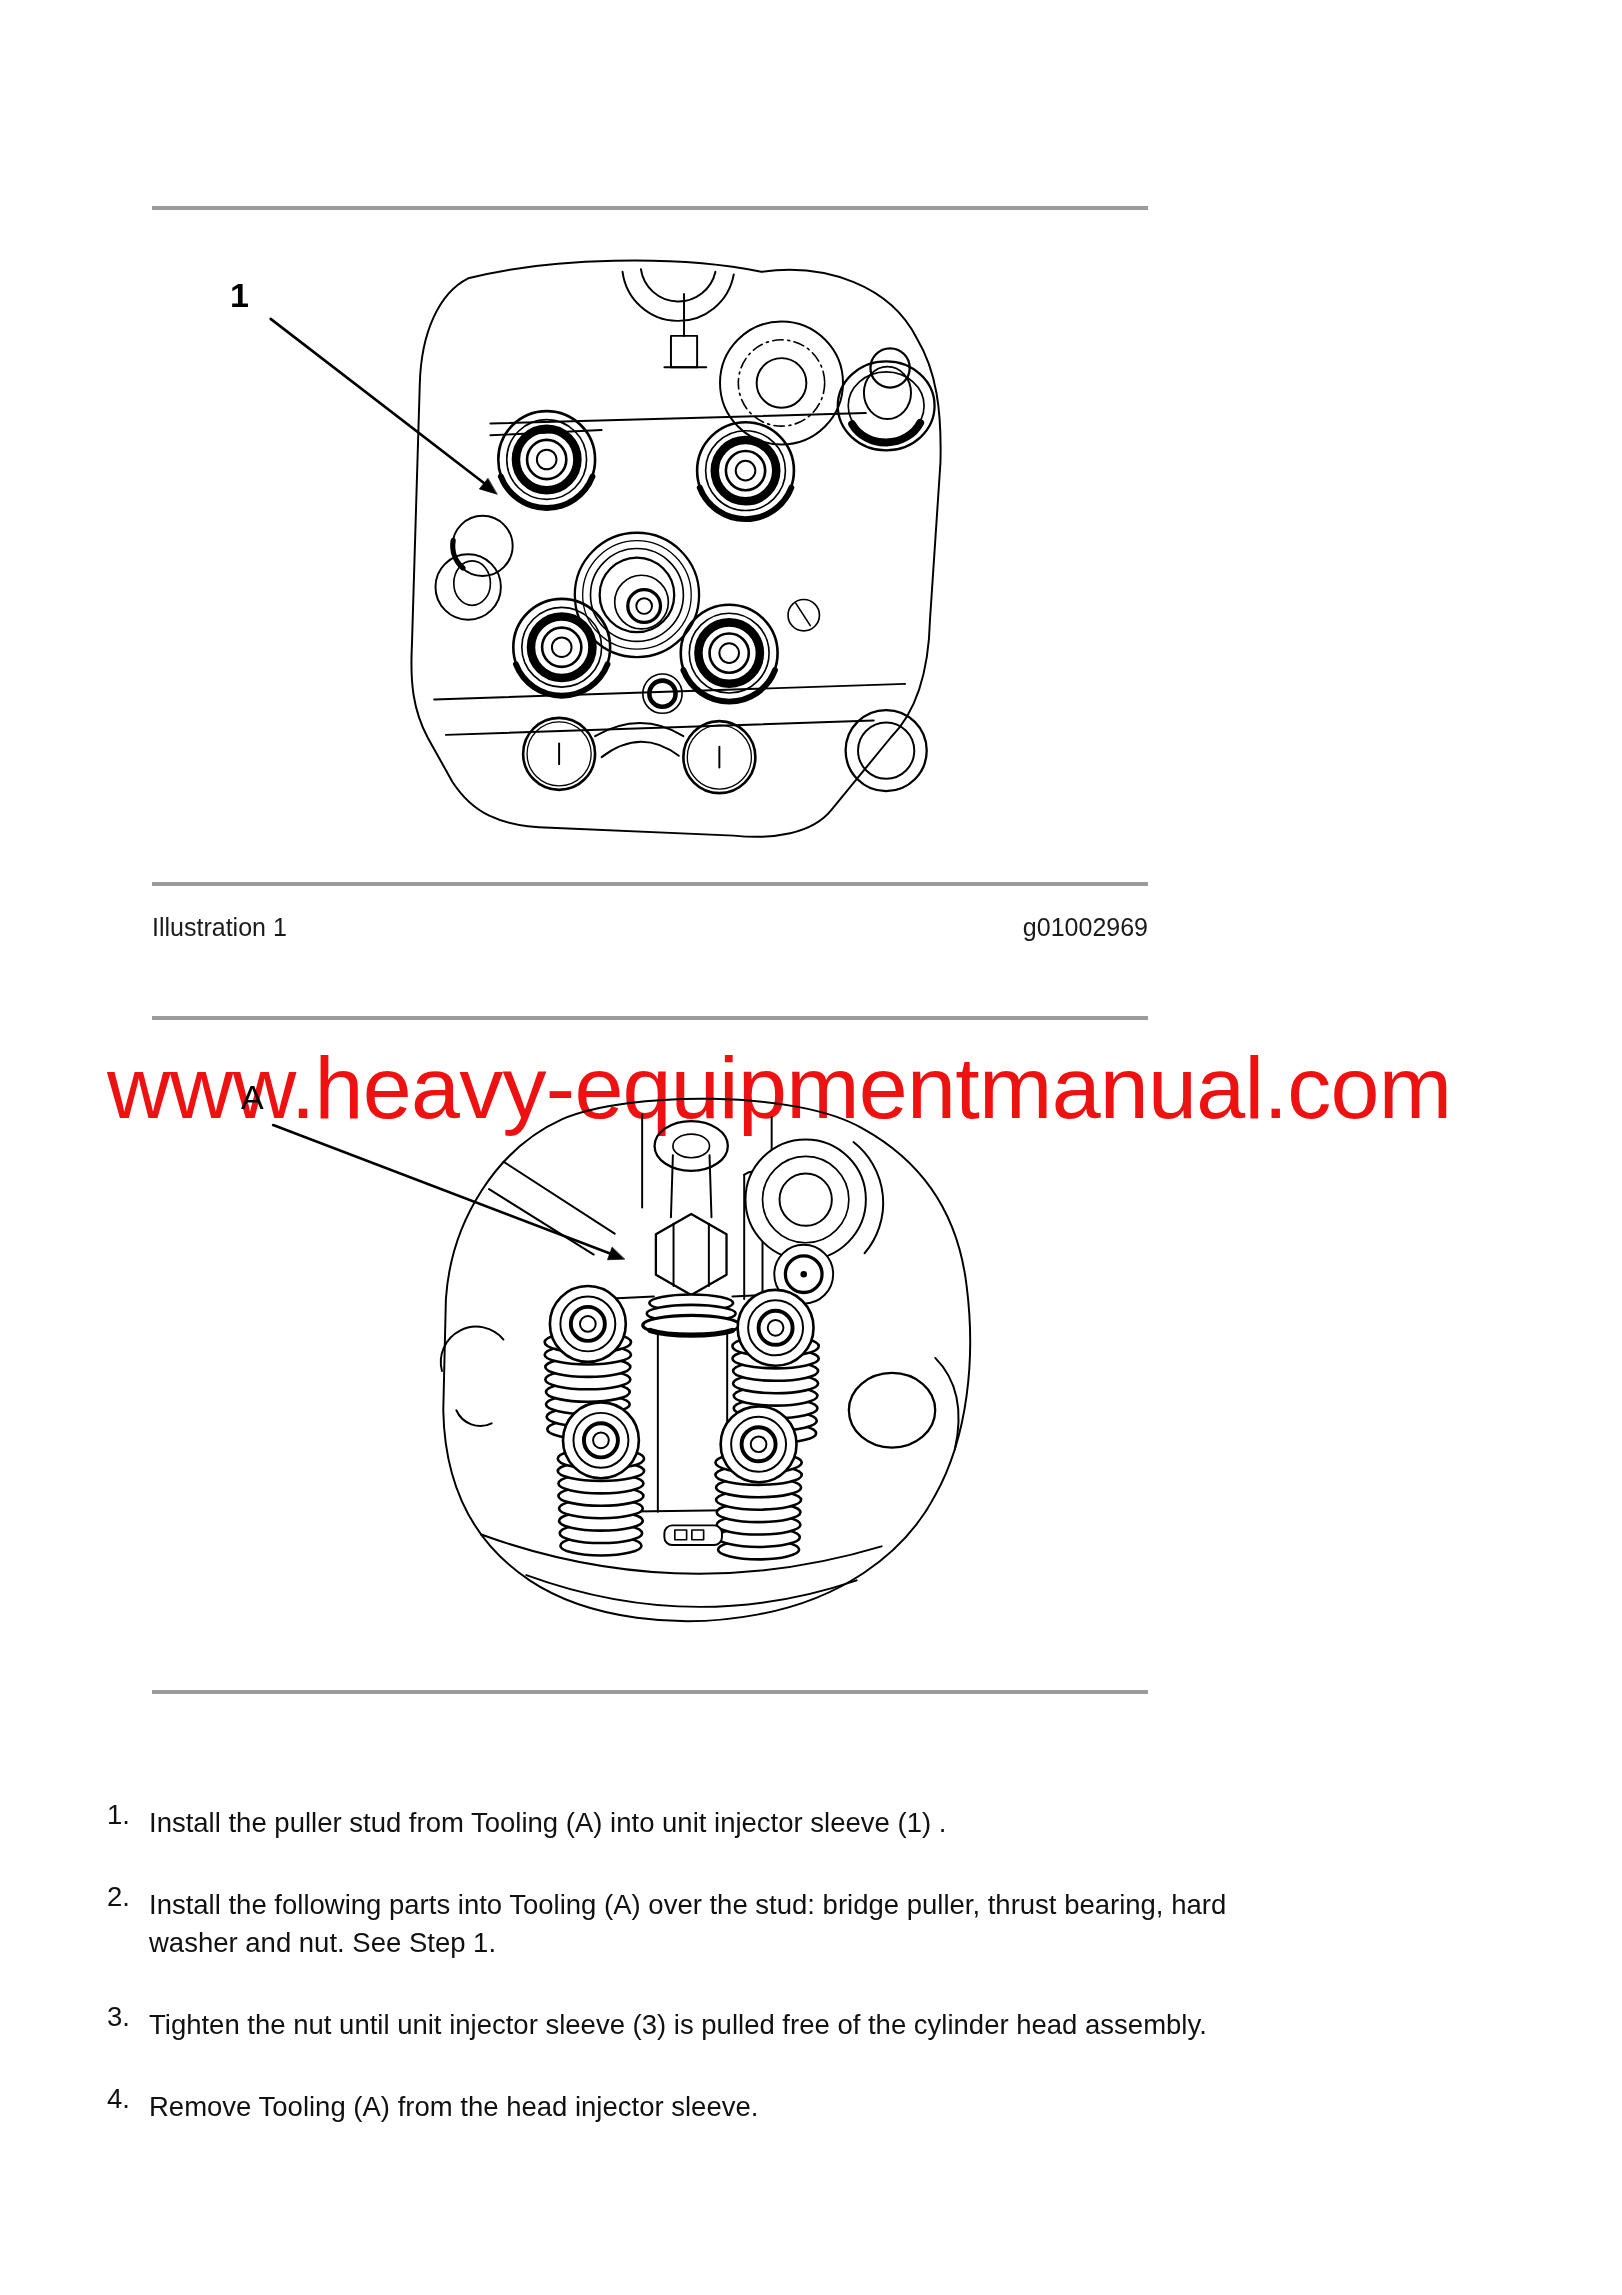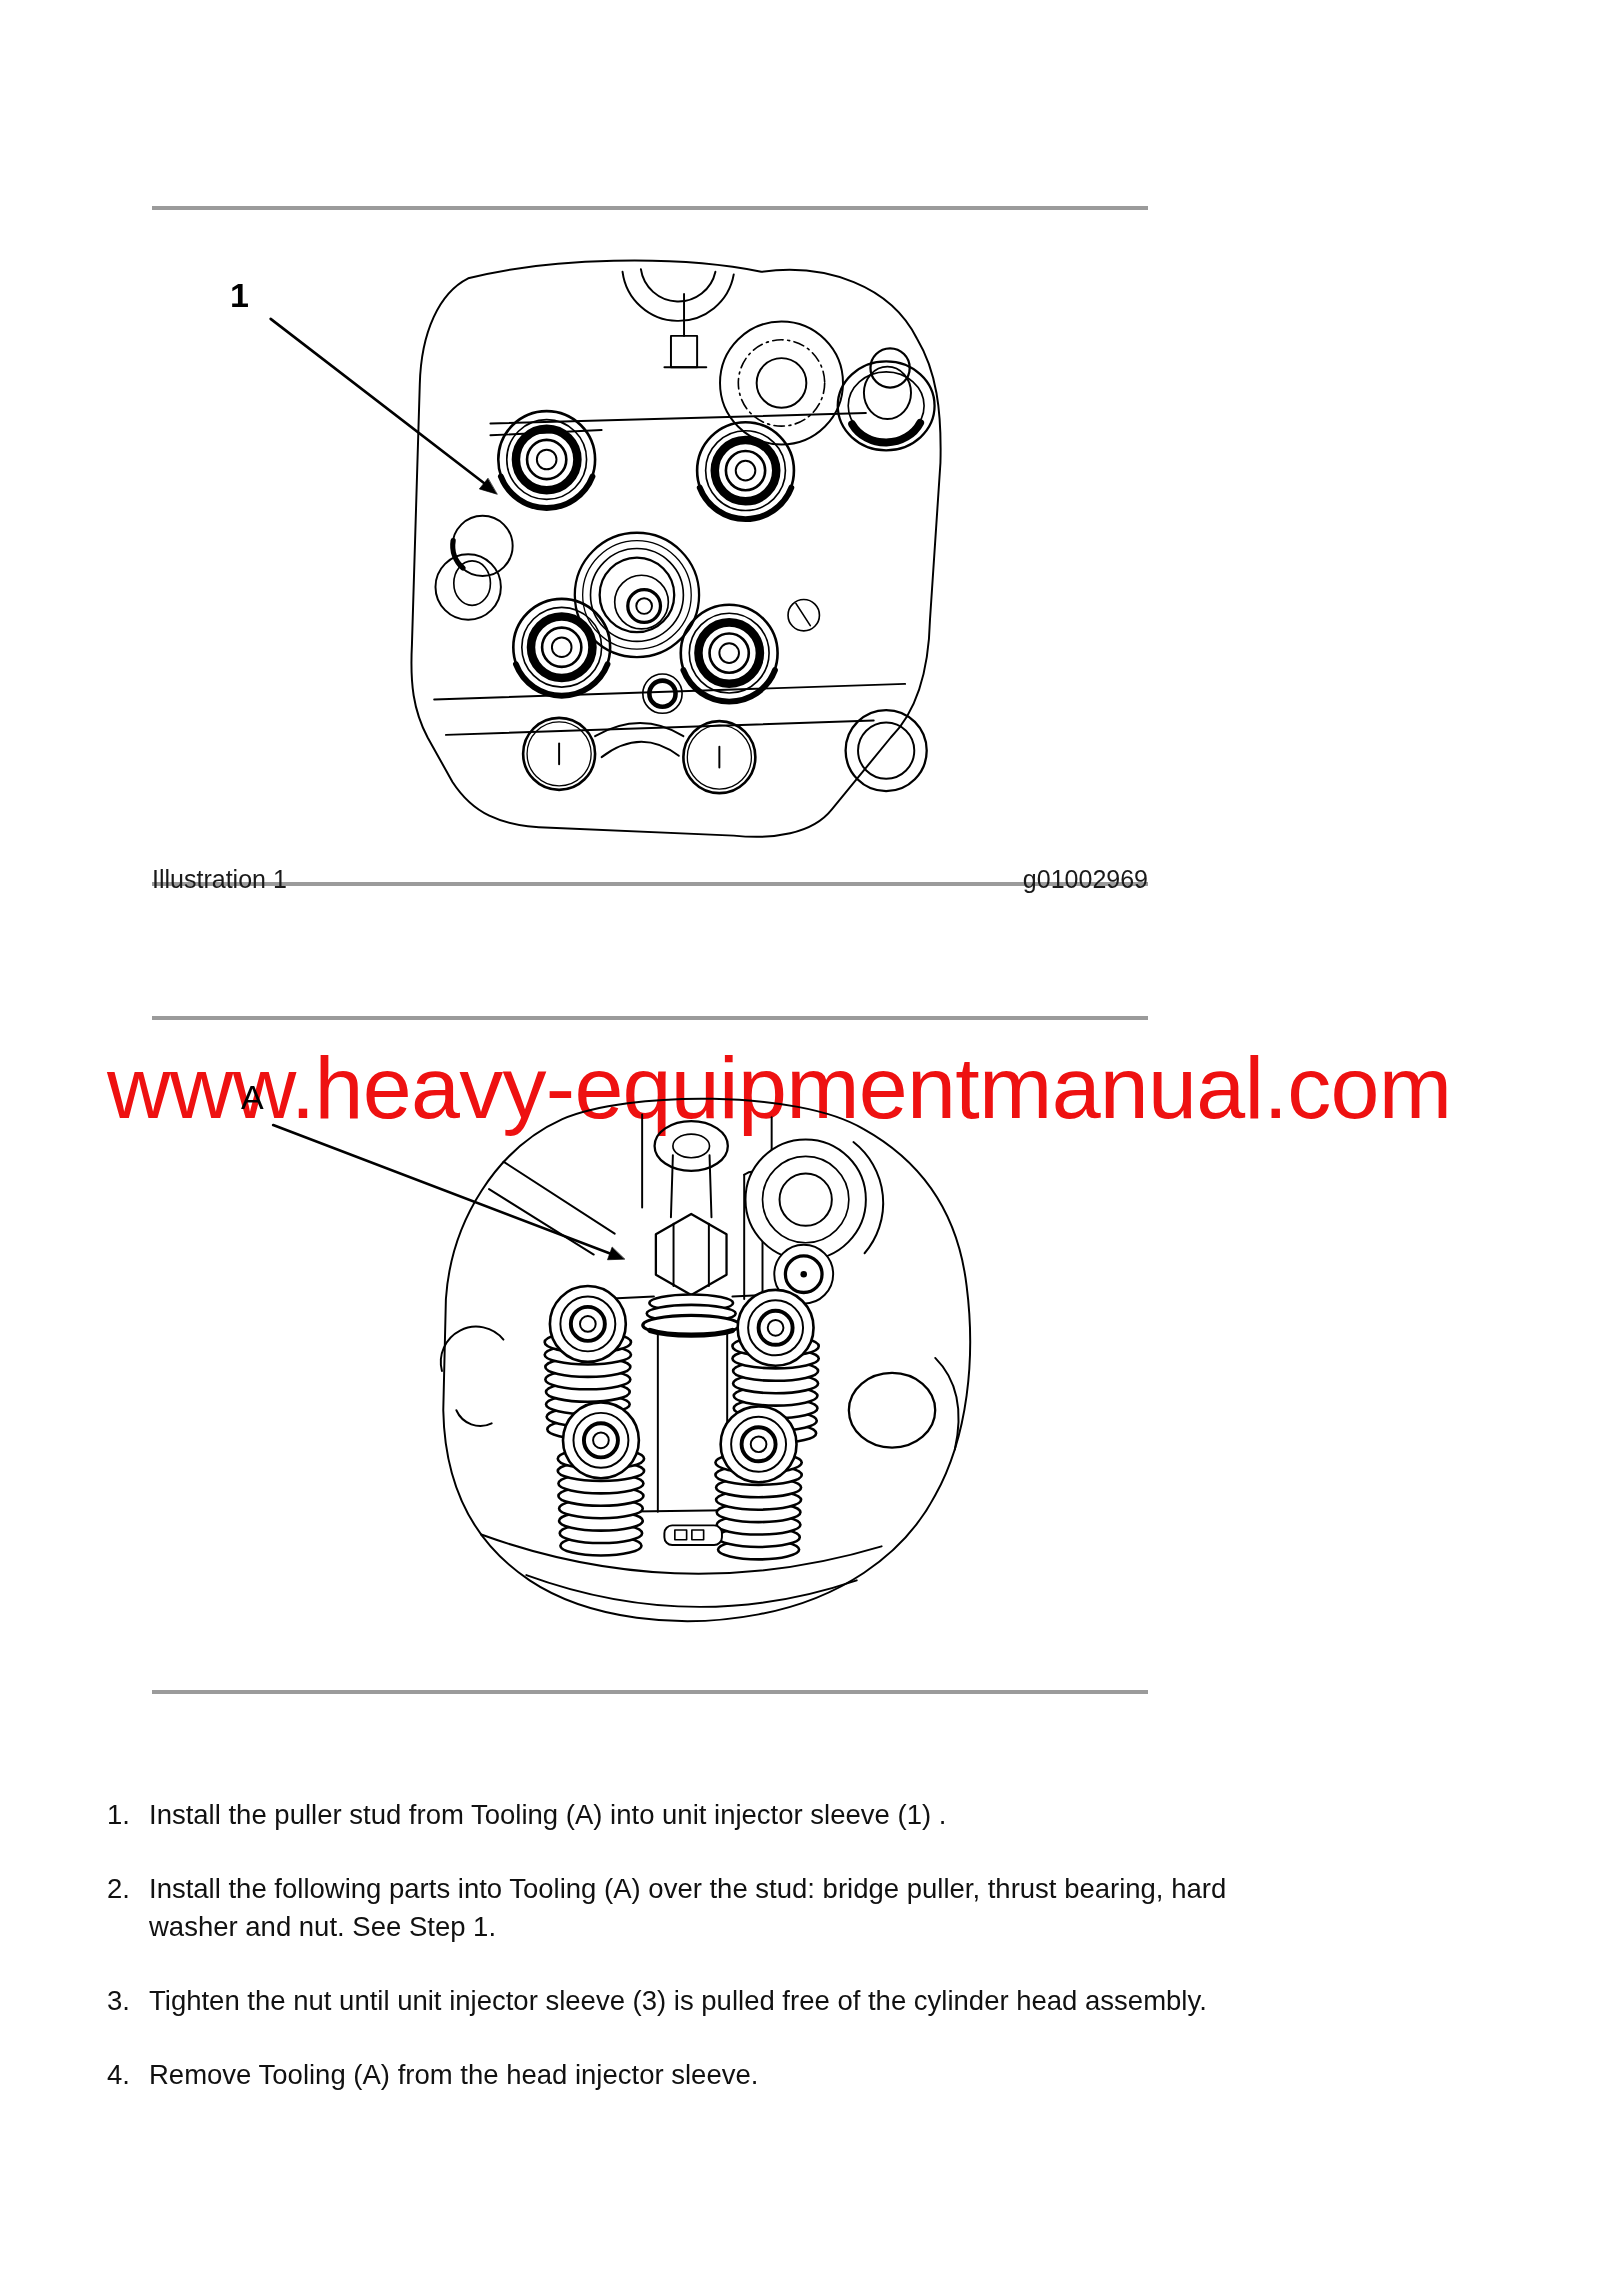--- a/index.html
+++ b/index.html
@@ -31,21 +31,21 @@
     position:absolute;left:107px;top:1044px;z-index:30;
     font-size:88px;line-height:88px;white-space:nowrap;
     color:#ee1111;mix-blend-mode:multiply;letter-spacing:-0.7px;
   }
   .steps{
     position:absolute;left:107px;top:1796px;width:1427px;z-index:15;
     font-size:27.5px;line-height:38px;color:#111;
   }
   .step{display:flex;margin-bottom:36px;}
   .step-num{flex:0 0 42px;}
-  .step-lines{flex:1 1 auto;}
+  .step-lines{flex:1 1 auto;margin-top:8px;}
   .step-line{white-space:nowrap;}
 </style>
 </head>
 <body>
 
 <div class="page">
 
   <div class="rule" style="top:206px"></div>
   <div class="rule" style="top:882px"></div>
   <div class="rule" style="top:1016px"></div>
@@ -129,21 +129,21 @@
       <g transform="translate(733,675)">
           <circle r="30" stroke-width="2.5"></circle>
           <circle r="20" stroke-width="7"></circle>
         </g>
       <path d="M 134 102 L 472 362" stroke-width="4"></path>
       <path d="M 480 370 L 453 362 L 466 346 Z" fill="#000" stroke-width="1"></path>
     </g>
   </svg>
   <div class="callout bold" style="left:230px;top:278px">1</div>
 
-  <div class="caption-row" style="top:865px">
+  <div class="caption-row" style="top:913px">
     <span>Illustration 1</span>
     <span>g01002969</span>
   </div>
 
   <div class="watermark">www.heavy-equipmentmanual.com</div>
 
   <svg class="figure-svg" style="left:196px;top:1083px;width:785px;height:576px" viewBox="0 0 1200 880" xmlns="http://www.w3.org/2000/svg">
     <defs>
       <g id="f2spring" stroke="#000">
         <ellipse cy="161" rx="62" ry="15" fill="#fff" stroke-width="4"></ellipse>

